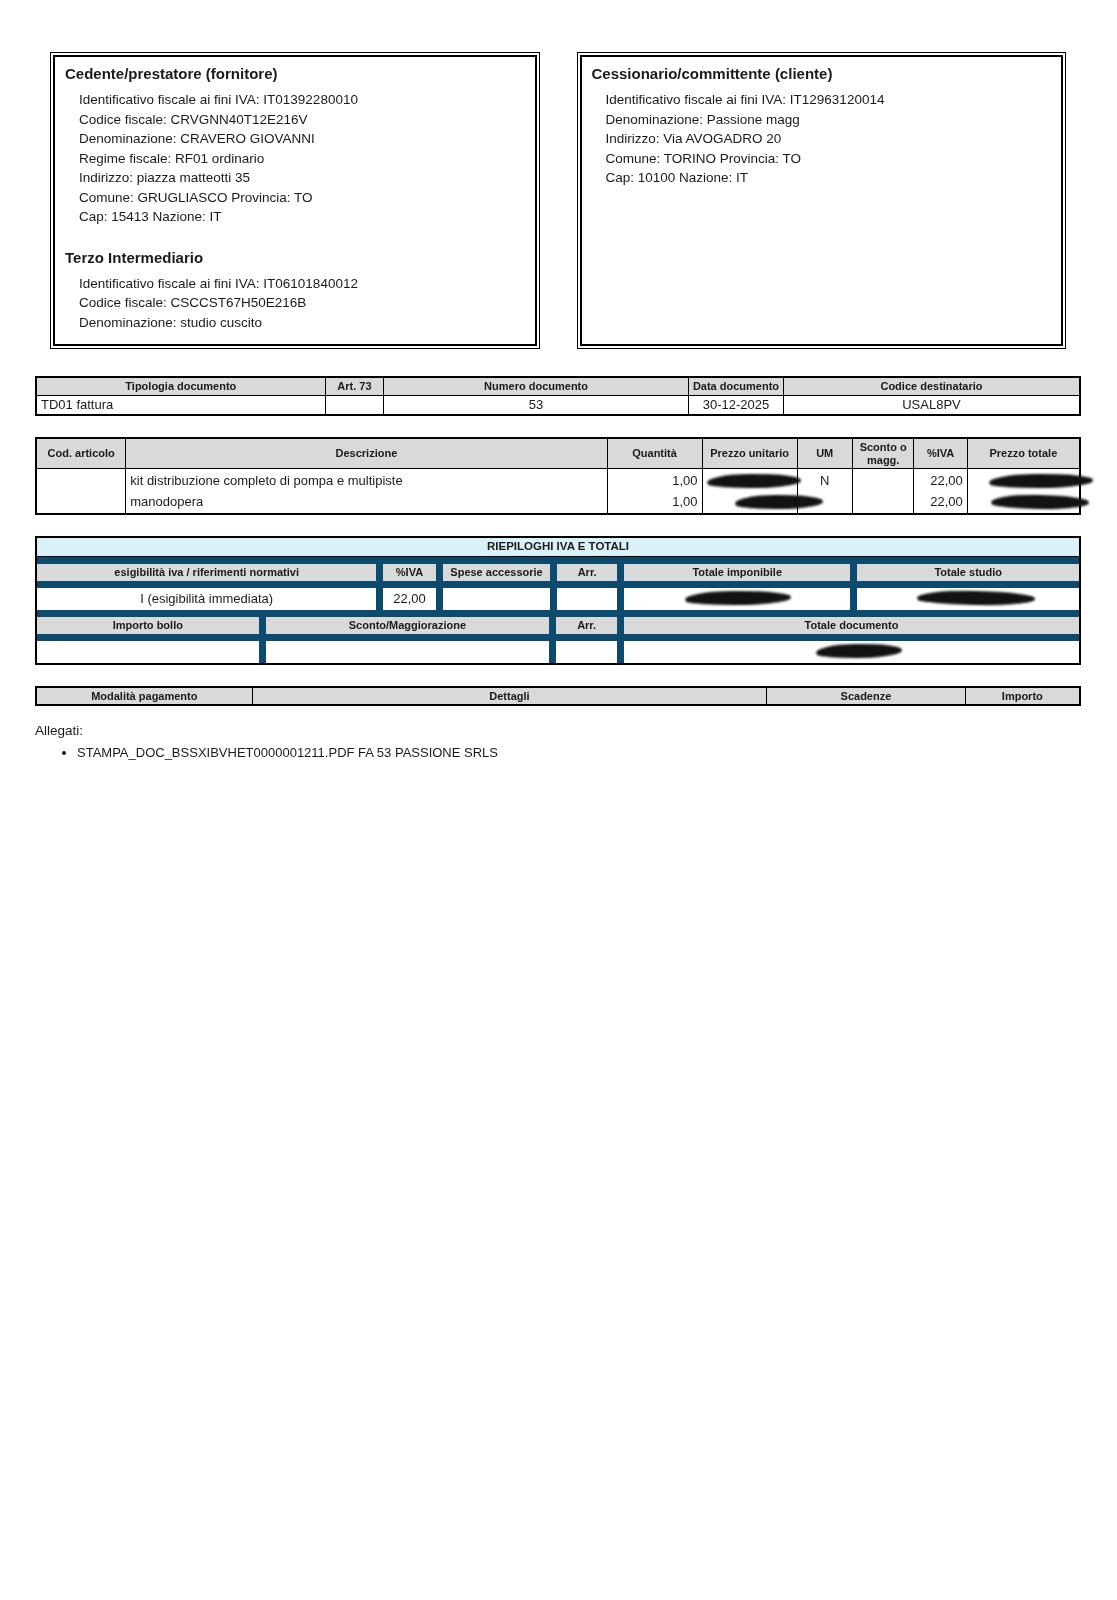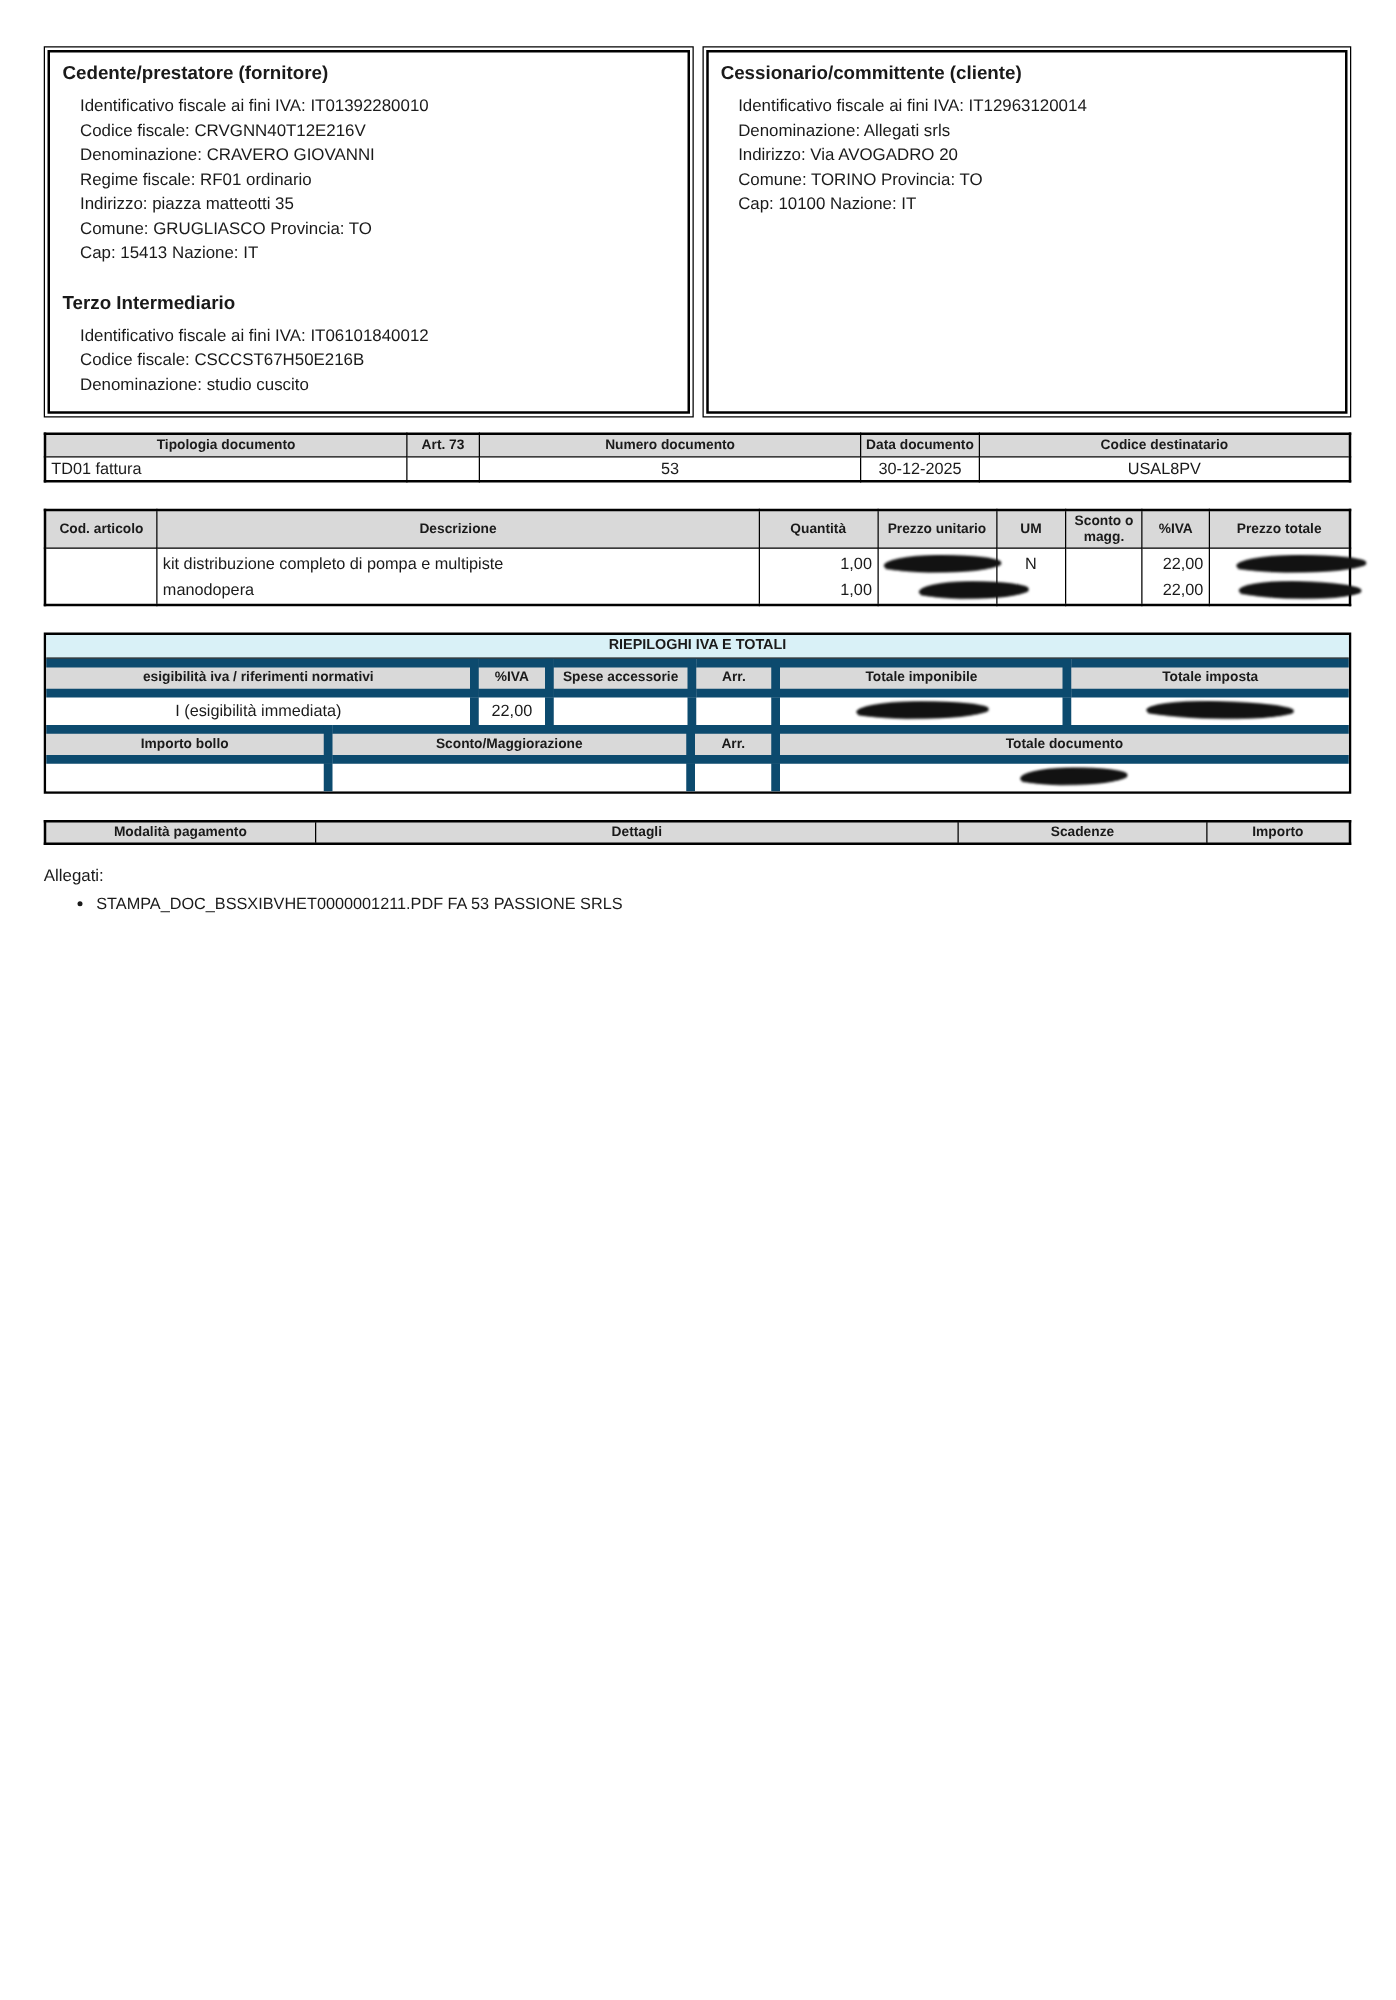--- a/index.html
+++ b/index.html
@@ -12,21 +12,21 @@
     overflow: hidden;
   }
   .page { position: absolute; left: 35px; top: 37px; width: 1046px; }
 
   
   .parties { display: flex; gap: 7px; align-items: stretch; }
   .party-box {
     flex: 1 1 0;
     border: 2px solid #000;
     box-shadow: 0 0 0 2px #fff, 0 0 0 3px #000;
-    margin: 3px;
+    margin: 18px;
     padding: 8px 10px 12px 10px;
     min-height: 248px;
     background: #fff;
   }
   .party-title { font-weight: bold; font-size: 15px; margin-bottom: 8px; }
   .party-lines { padding-left: 14px; }
   .party-line { font-size: 13.5px; line-height: 19.5px; }
   .party-subtitle { font-weight: bold; font-size: 15px; margin: 22px 0 8px 0; }
 
   
@@ -122,21 +122,21 @@
         <div class="party-line">Identificativo fiscale ai fini IVA: IT06101840012</div>
         <div class="party-line">Codice fiscale: CSCCST67H50E216B</div>
         <div class="party-line">Denominazione: studio cuscito</div>
       </div>
     </div>
 
     <div class="party-box">
       <div class="party-title">Cessionario/committente (cliente)</div>
       <div class="party-lines">
         <div class="party-line">Identificativo fiscale ai fini IVA: IT12963120014</div>
-        <div class="party-line">Denominazione: Allegati srls</div>
+        <div class="party-line">Denominazione: Passione magg</div>
         <div class="party-line">Indirizzo: Via AVOGADRO 20</div>
         <div class="party-line">Comune: TORINO Provincia: TO</div>
         <div class="party-line">Cap: 10100 Nazione: IT</div>
       </div>
     </div>
   </div>
 
   <table class="doc-table">
     <colgroup>
       <col style="width:27.7%">
@@ -234,21 +234,21 @@
           <col style="width:22.4%">
           <col style="width:21.6%">
       </colgroup>
       <tbody>
           <tr>
         <th>esigibilità iva / riferimenti normativi</th>
         <th>%IVA</th>
         <th>Spese accessorie</th>
         <th>Arr.</th>
         <th>Totale imponibile</th>
-        <th>Totale imposta</th>
+        <th>Totale studio</th>
       </tr>
       <tr>
         <td class="t-left">I (esigibilità immediata)</td>
         <td class="t-right">22,00</td>
         <td></td>
         <td></td>
         <td class="t-right"><span class="redact" style="width:106px; margin-right:-2px;"></span></td>
         <td class="t-right"><span class="redact" style="width:118px; margin-right:-16px; transform:rotate(1deg);"></span></td>
       </tr>
     </tbody>

